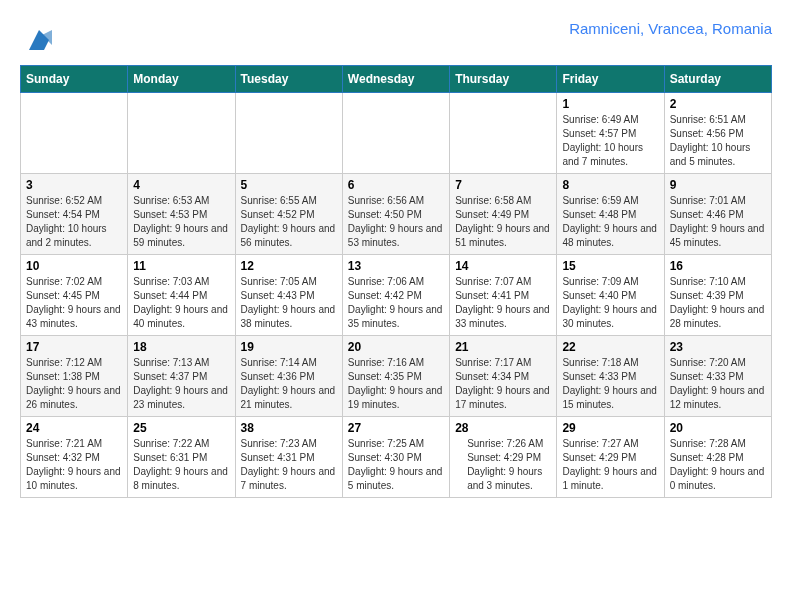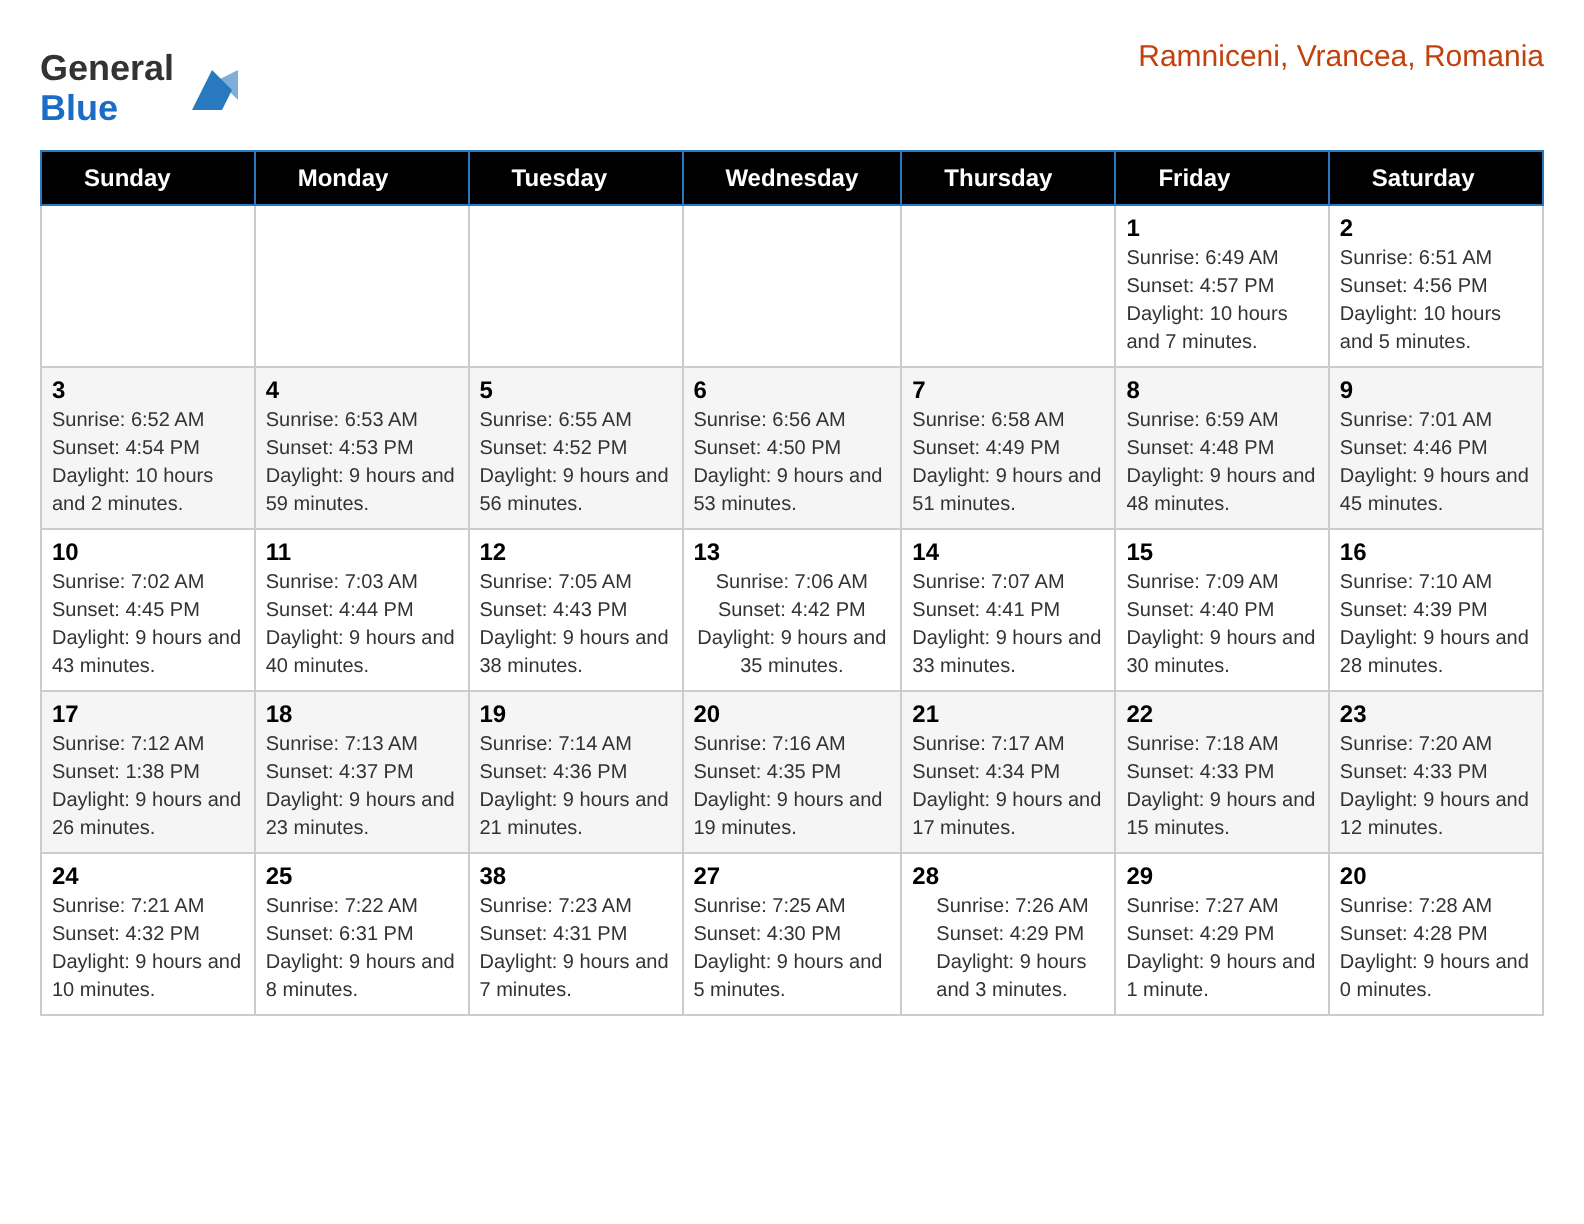--- a/index.html
+++ b/index.html
@@ -36,31 +36,31 @@
     .title-block {
       text-align: right;
     }
     .month-title {
       font-size: 36px;
       font-weight: bold;
       color: #333;
     }
     .subtitle {
       font-size: 15px;
-      color: #c2410c;
+      color: #3b82f6;
     }
     .calendar {
       width: 100%;
       border-collapse: collapse;
       font-size: 11px;
     }
     .calendar th {
-      background-color: #000000;
+      background-color: #0f766e;
       color: #fff;
-      padding: 6px 21px;
+      padding: 6px 5px;
       text-align: left;
       font-size: 12px;
       border: 1px solid #2979c0;
     }
     .calendar td {
       vertical-align: top;
       padding: 4px 5px;
       border: 1px solid #ccc;
       width: calc(100% / 7);
       min-height: 80px;
@@ -82,26 +82,20 @@
     }
     .empty-cell {
       background: #fff !important;
     }
   </style>
 </head>
 <body>
 
 <div class="header-section">
   <div class="logo">
-    <div>
-      <div class="logo-text">
-        <span class="general">General</span><br>
-        <span class="blue">Blue</span>
-      </div>
-    </div>
     <svg class="logo-icon" viewBox="0 0 30 30">
       <polygon points="5,25 15,5 25,15 20,25" fill="#2979c0"></polygon>
       <polygon points="18,10 28,5 28,20" fill="#2979c0" opacity="0.6"></polygon>
     </svg>
   </div>
   <div class="title-block">
     <div class="subtitle">Ramniceni, Vrancea, Romania</div>
   </div>
 </div>
 
@@ -195,21 +189,21 @@
 Daylight: 9 hours and 40 minutes.</div>
         </td>
         <td>
           <div class="day-number">12</div>
           <div class="day-info" style="white-space: pre-line;">Sunrise: 7:05 AM
 Sunset: 4:43 PM
 Daylight: 9 hours and 38 minutes.</div>
         </td>
         <td>
           <div class="day-number">13</div>
-          <div class="day-info" style="white-space: pre-line; text-align: center;">Sunrise: 7:06 AM
+          <div class="day-info" style="white-space: pre-line;">Sunrise: 7:06 AM
 Sunset: 4:42 PM
 Daylight: 9 hours and 35 minutes.</div>
         </td>
         <td>
           <div class="day-number">14</div>
           <div class="day-info" style="white-space: pre-line;">Sunrise: 7:07 AM
 Sunset: 4:41 PM
 Daylight: 9 hours and 33 minutes.</div>
         </td>
         <td>

